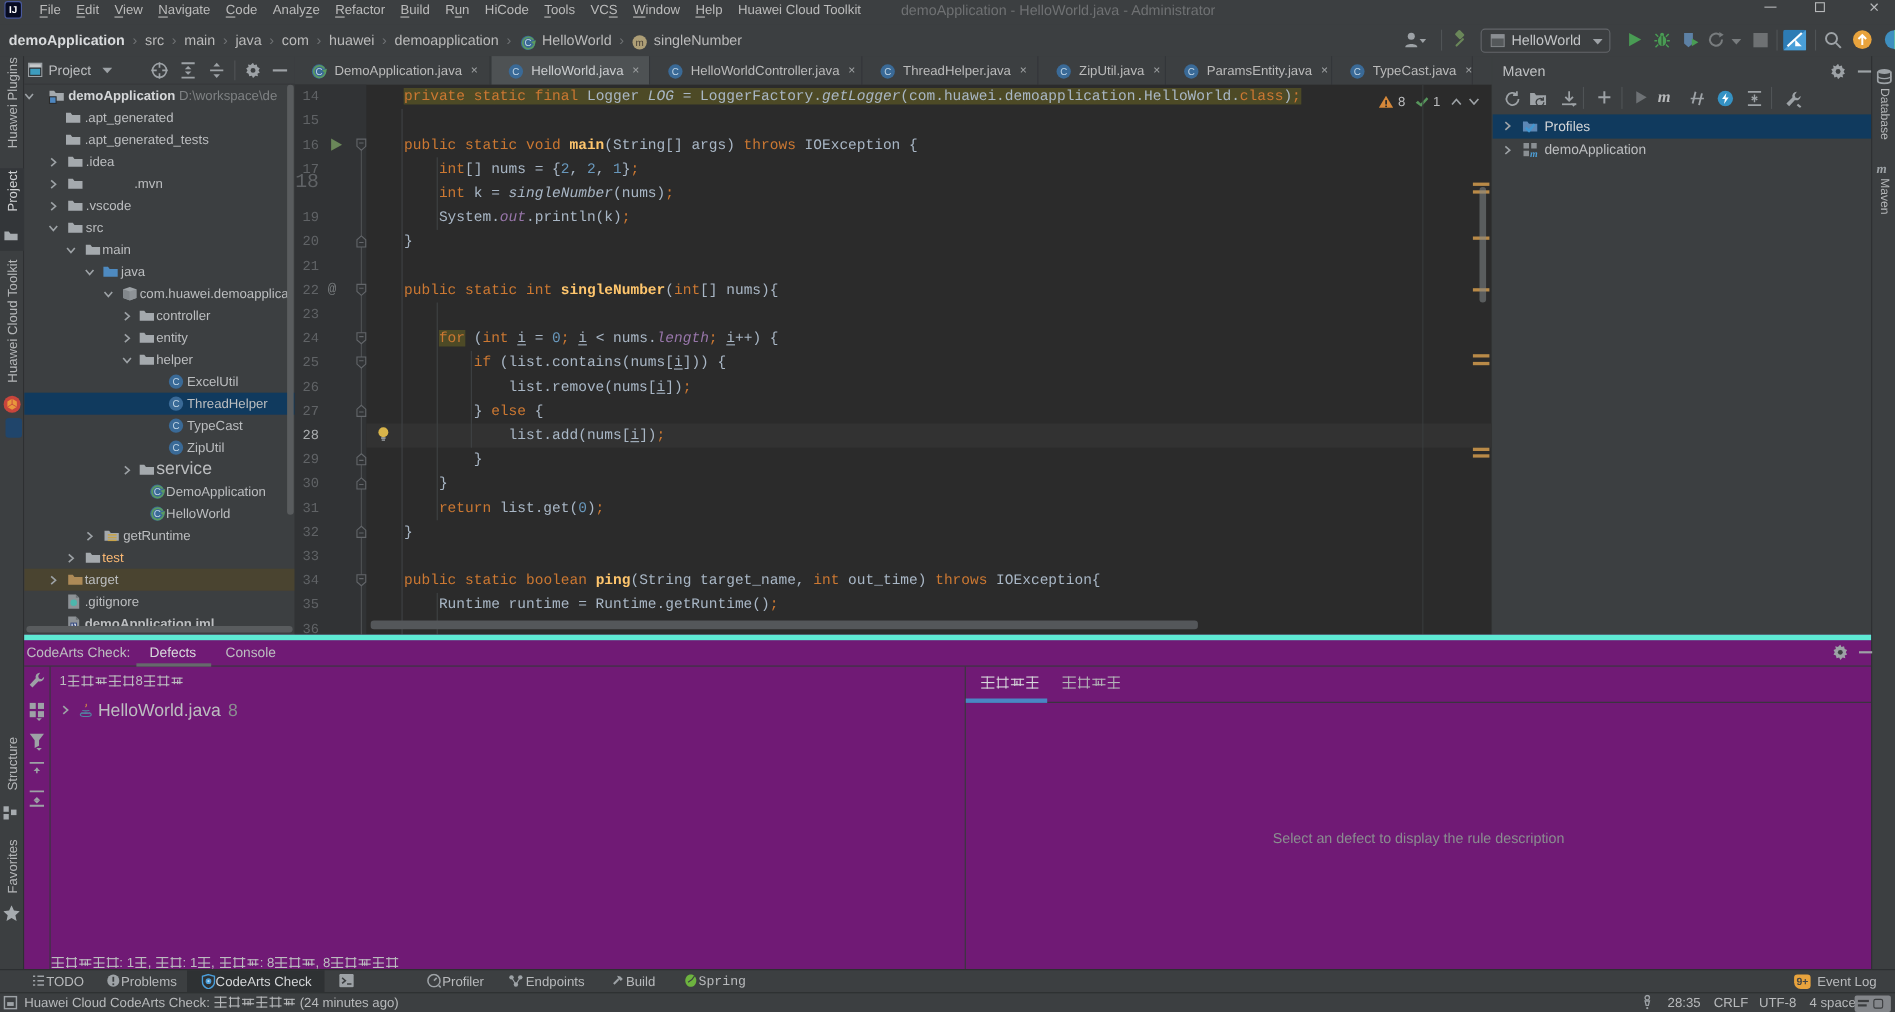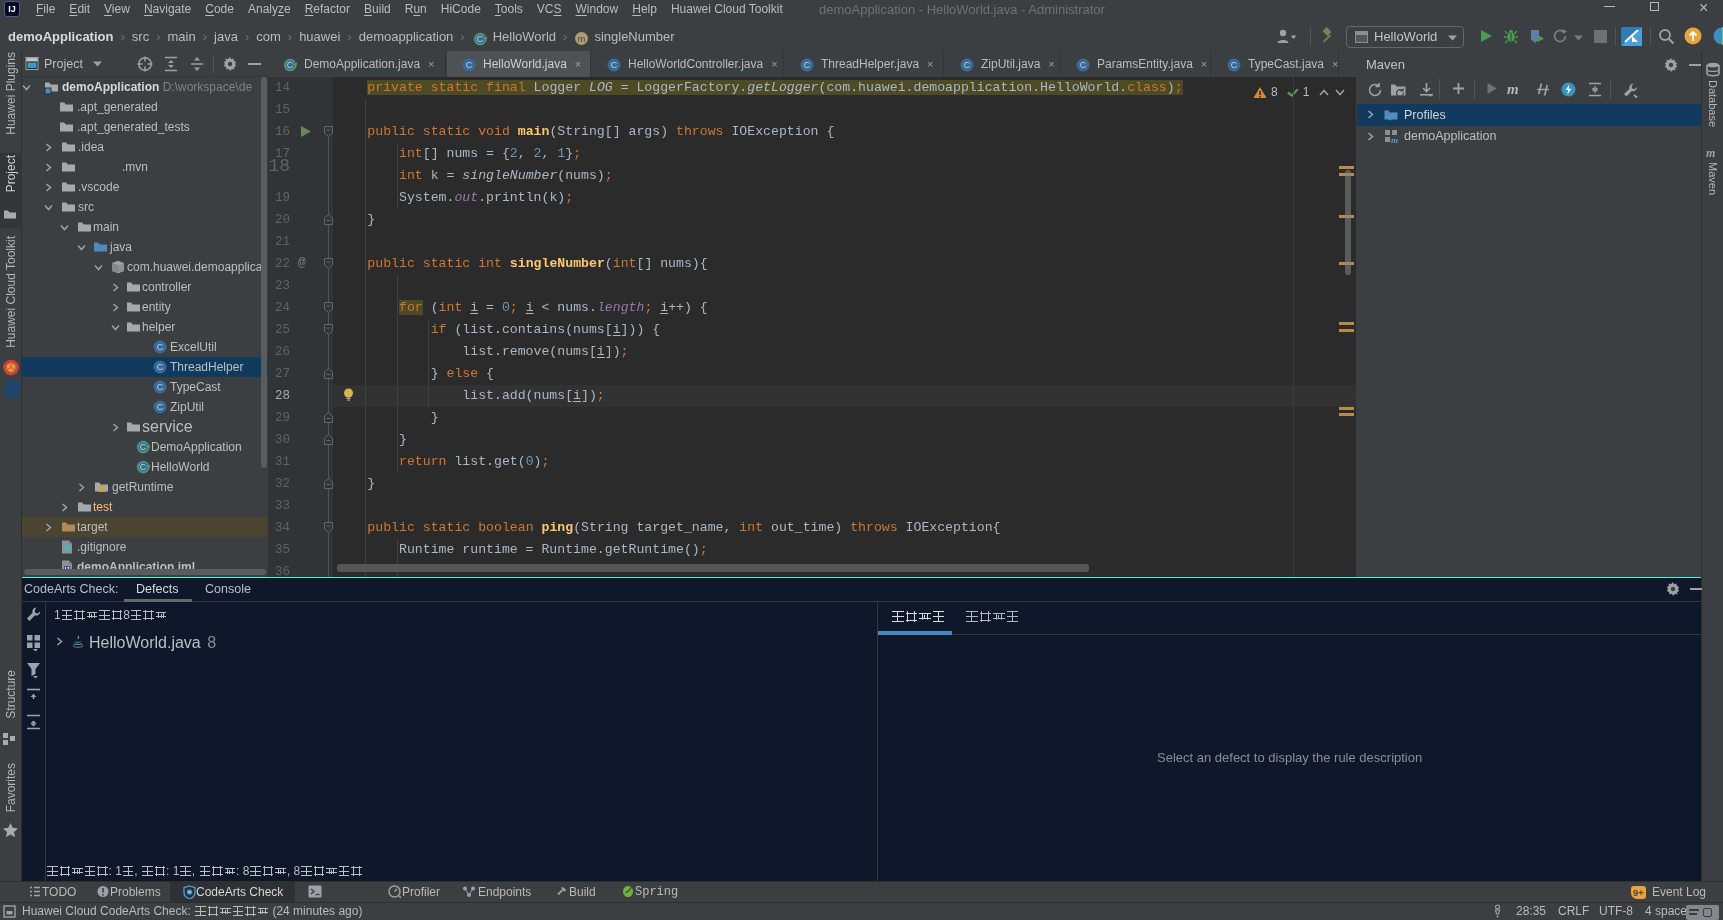--- a/index.html
+++ b/index.html
@@ -847,21 +847,21 @@
 <div class="abs" style="left:26px;top:77px;">
         <svg width="16" height="16" viewBox="0 0 16 16">
           <rect x="2" y="2" width="5" height="5" fill="#8a8f93"></rect>
           <rect x="9" y="2" width="5" height="5" fill="#8a8f93"></rect>
           <rect x="2" y="9" width="5" height="5" fill="#8a8f93"></rect>
           <text x="11.5" y="14.5" font-size="9" font-style="italic" font-weight="bold" fill="#4e9fd6" text-anchor="middle" font-family="Liberation Serif">m</text>
         </svg>
       </div>
 <div class="abs" style="left:47px;top:74px;height:22px;line-height:22px;font-size:12.5px;color:#bcbec0;">demoApplication</div>
 </div>
-<div class="abs" style="left:22px;top:577px;width:1679px;height:304px;background:#0f172a;border-top:1px solid #5eead4;">
+<div class="abs" style="left:22px;top:577px;width:1679px;height:304px;background:#701a75;border-top:5px solid #5eead4;">
 <div class="abs" style="left:0;top:0;width:1679px;height:24px;border-bottom:1px solid #35383a;"></div>
 <div class="abs" style="left:2px;top:4px;font-size:12.5px;color:#bcbec0;">CodeArts Check:</div>
 <div class="abs" style="left:114px;top:4px;font-size:12.5px;color:#d8dadc;">Defects</div>
 <div class="abs" style="left:102px;top:21px;width:68px;height:3px;background:#66696c;"></div>
 <div class="abs" style="left:183px;top:4px;font-size:12.5px;color:#bcbec0;">Console</div>
 <div class="abs" style="left:0;top:24px;width:24px;height:280px;border-right:1px solid #35383a;"></div>
 <div class="abs" style="left:4px;top:28px;">
         <svg width="16" height="17" viewBox="0 0 16 17">
           <path d="M10.5 1.5a4 4 0 0 0-4 5.2L1 12.5l2.5 2.5 5.5-5.7a4 4 0 0 0 5.2-4l-2.5 2.3-2.3-.7-.7-2.3z" fill="#9da2a6"></path>
         </svg>

